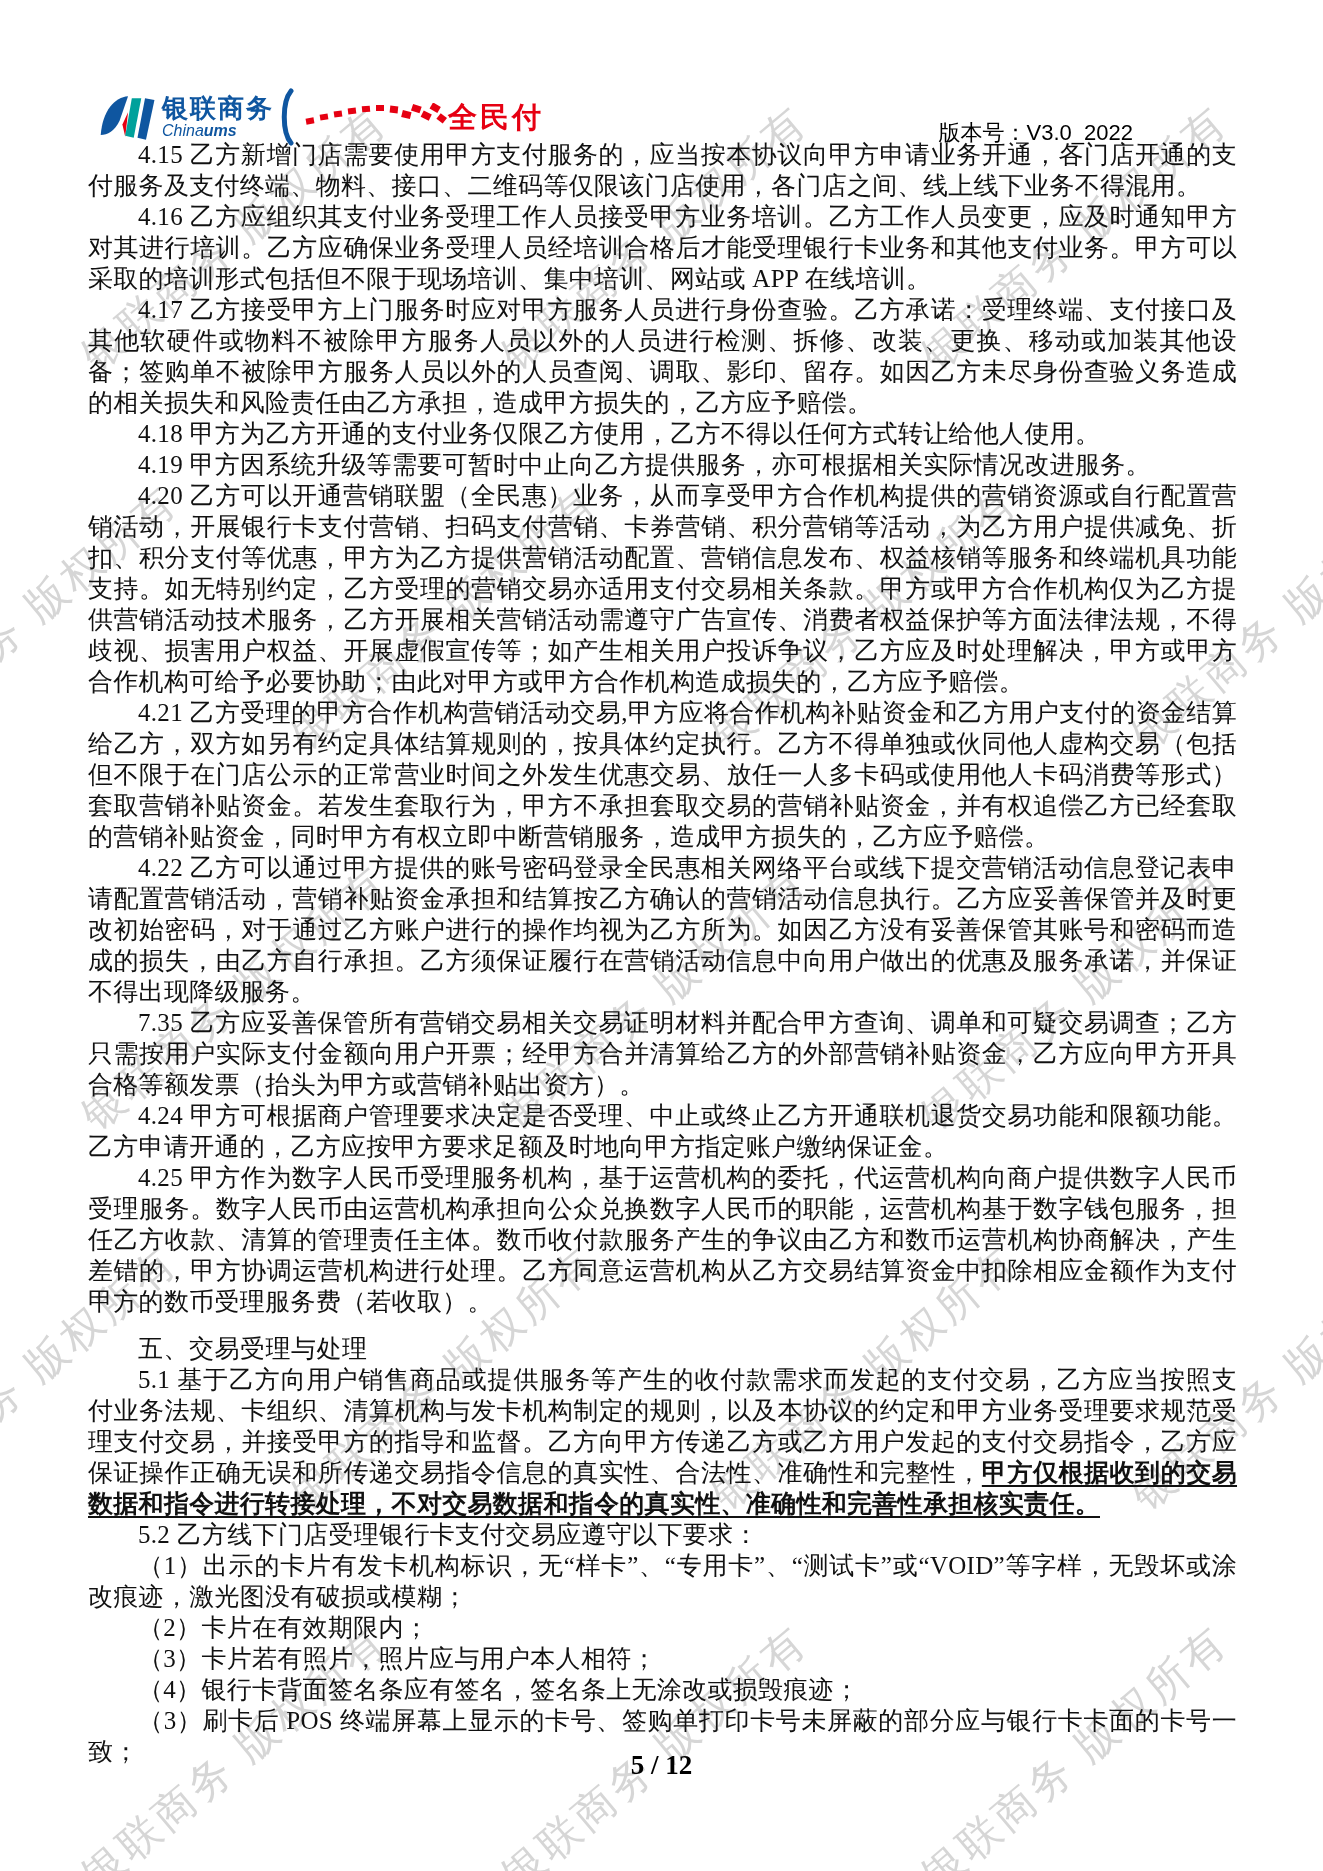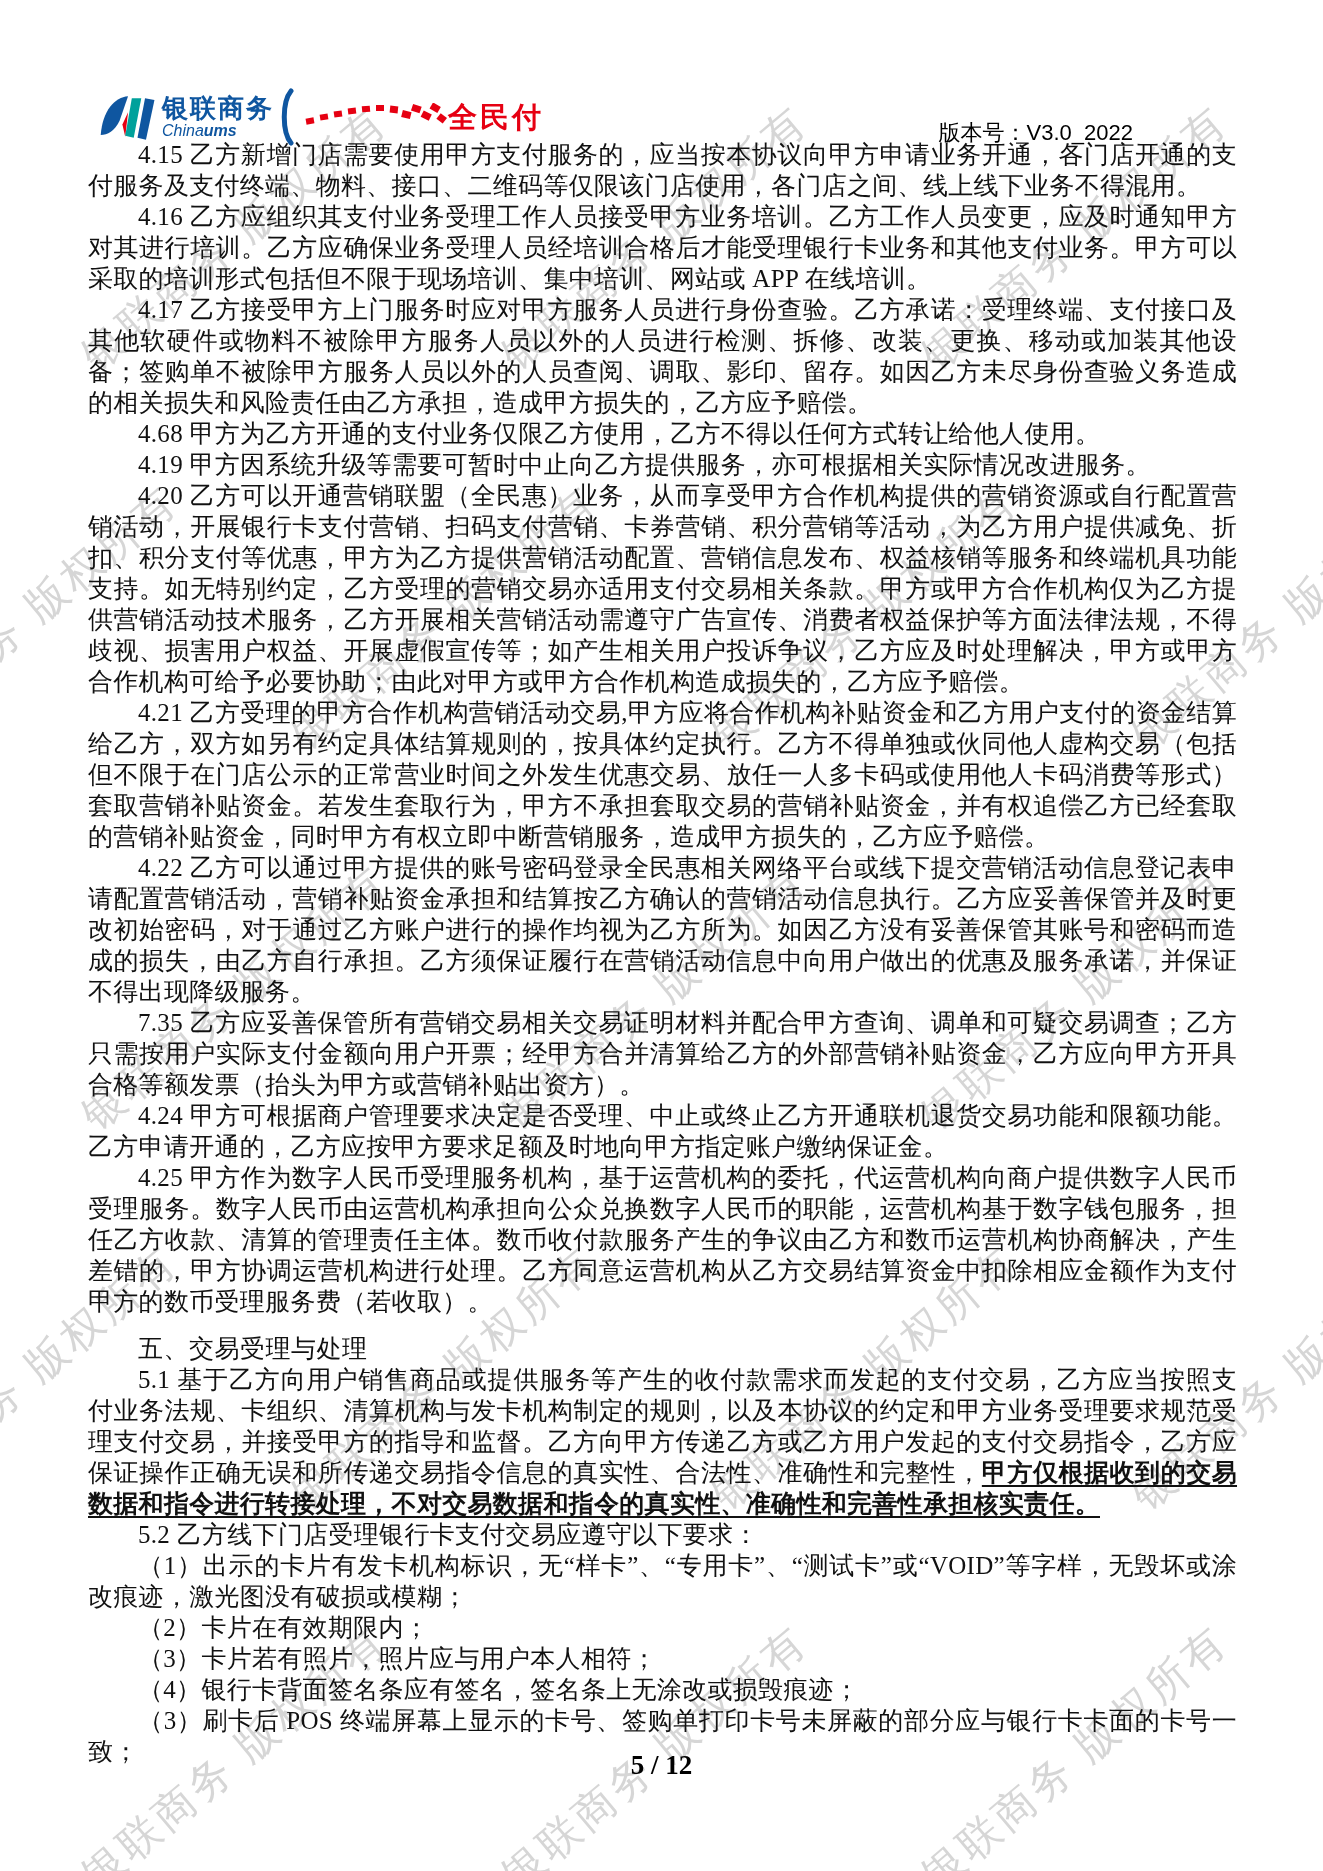--- a/index.html
+++ b/index.html
@@ -134,21 +134,21 @@
         <span class="qmf-text">全民付</span>
       </span>
     </div>
     <div class="version">版本号：V3.0_2022</div>
   </div>
 
   <div class="content">
       <p class="doc-para">4.15 乙方新增门店需要使用甲方支付服务的，应当按本协议向甲方申请业务开通，各门店开通的支付服务及支付终端、物料、接口、二维码等仅限该门店使用，各门店之间、线上线下业务不得混用。</p>
       <p class="doc-para">4.16 乙方应组织其支付业务受理工作人员接受甲方业务培训。乙方工作人员变更，应及时通知甲方对其进行培训。乙方应确保业务受理人员经培训合格后才能受理银行卡业务和其他支付业务。甲方可以采取的培训形式包括但不限于现场培训、集中培训、网站或 APP 在线培训。</p>
       <p class="doc-para">4.17 乙方接受甲方上门服务时应对甲方服务人员进行身份查验。乙方承诺：受理终端、支付接口及其他软硬件或物料不被除甲方服务人员以外的人员进行检测、拆修、改装、更换、移动或加装其他设备；签购单不被除甲方服务人员以外的人员查阅、调取、影印、留存。如因乙方未尽身份查验义务造成的相关损失和风险责任由乙方承担，造成甲方损失的，乙方应予赔偿。</p>
-      <p class="doc-para">4.68 甲方为乙方开通的支付业务仅限乙方使用，乙方不得以任何方式转让给他人使用。</p>
+      <p class="doc-para">4.18 甲方为乙方开通的支付业务仅限乙方使用，乙方不得以任何方式转让给他人使用。</p>
       <p class="doc-para">4.19 甲方因系统升级等需要可暂时中止向乙方提供服务，亦可根据相关实际情况改进服务。</p>
       <p class="doc-para">4.20 乙方可以开通营销联盟（全民惠）业务，从而享受甲方合作机构提供的营销资源或自行配置营销活动，开展银行卡支付营销、扫码支付营销、卡券营销、积分营销等活动，为乙方用户提供减免、折扣、积分支付等优惠，甲方为乙方提供营销活动配置、营销信息发布、权益核销等服务和终端机具功能支持。如无特别约定，乙方受理的营销交易亦适用支付交易相关条款。甲方或甲方合作机构仅为乙方提供营销活动技术服务，乙方开展相关营销活动需遵守广告宣传、消费者权益保护等方面法律法规，不得歧视、损害用户权益、开展虚假宣传等；如产生相关用户投诉争议，乙方应及时处理解决，甲方或甲方合作机构可给予必要协助；由此对甲方或甲方合作机构造成损失的，乙方应予赔偿。</p>
       <p class="doc-para">4.21 乙方受理的甲方合作机构营销活动交易,甲方应将合作机构补贴资金和乙方用户支付的资金结算给乙方，双方如另有约定具体结算规则的，按具体约定执行。乙方不得单独或伙同他人虚构交易（包括但不限于在门店公示的正常营业时间之外发生优惠交易、放任一人多卡码或使用他人卡码消费等形式）套取营销补贴资金。若发生套取行为，甲方不承担套取交易的营销补贴资金，并有权追偿乙方已经套取的营销补贴资金，同时甲方有权立即中断营销服务，造成甲方损失的，乙方应予赔偿。</p>
       <p class="doc-para">4.22 乙方可以通过甲方提供的账号密码登录全民惠相关网络平台或线下提交营销活动信息登记表申请配置营销活动，营销补贴资金承担和结算按乙方确认的营销活动信息执行。乙方应妥善保管并及时更改初始密码，对于通过乙方账户进行的操作均视为乙方所为。如因乙方没有妥善保管其账号和密码而造成的损失，由乙方自行承担。乙方须保证履行在营销活动信息中向用户做出的优惠及服务承诺，并保证不得出现降级服务。</p>
       <p class="doc-para">7.35 乙方应妥善保管所有营销交易相关交易证明材料并配合甲方查询、调单和可疑交易调查；乙方只需按用户实际支付金额向用户开票；经甲方合并清算给乙方的外部营销补贴资金，乙方应向甲方开具合格等额发票（抬头为甲方或营销补贴出资方）。</p>
       <p class="doc-para">4.24 甲方可根据商户管理要求决定是否受理、中止或终止乙方开通联机退货交易功能和限额功能。乙方申请开通的，乙方应按甲方要求足额及时地向甲方指定账户缴纳保证金。</p>
       <p class="doc-para">4.25 甲方作为数字人民币受理服务机构，基于运营机构的委托，代运营机构向商户提供数字人民币受理服务。数字人民币由运营机构承担向公众兑换数字人民币的职能，运营机构基于数字钱包服务，担任乙方收款、清算的管理责任主体。数币收付款服务产生的争议由乙方和数币运营机构协商解决，产生差错的，甲方协调运营机构进行处理。乙方同意运营机构从乙方交易结算资金中扣除相应金额作为支付甲方的数币受理服务费（若收取）。</p>
       <h2 class="doc-heading">五、交易受理与处理</h2>
       <p class="doc-para"><span>5.1 基于乙方向用户销售商品或提供服务等产生的收付款需求而发起的支付交易，乙方应当按照支付业务法规、卡组织、清算机构与发卡机构制定的规则，以及本协议的约定和甲方业务受理要求规范受理支付交易，并接受甲方的指导和监督。乙方向甲方传递乙方或乙方用户发起的支付交易指令，乙方应保证操作正确无误和所传递交易指令信息的真实性、合法性、准确性和完整性，</span><span class="emph">甲方仅根据收到的交易数据和指令进行转接处理，不对交易数据和指令的真实性、准确性和完善性承担核实责任。</span></p>
       <p class="doc-para">5.2 乙方线下门店受理银行卡支付交易应遵守以下要求：</p>

